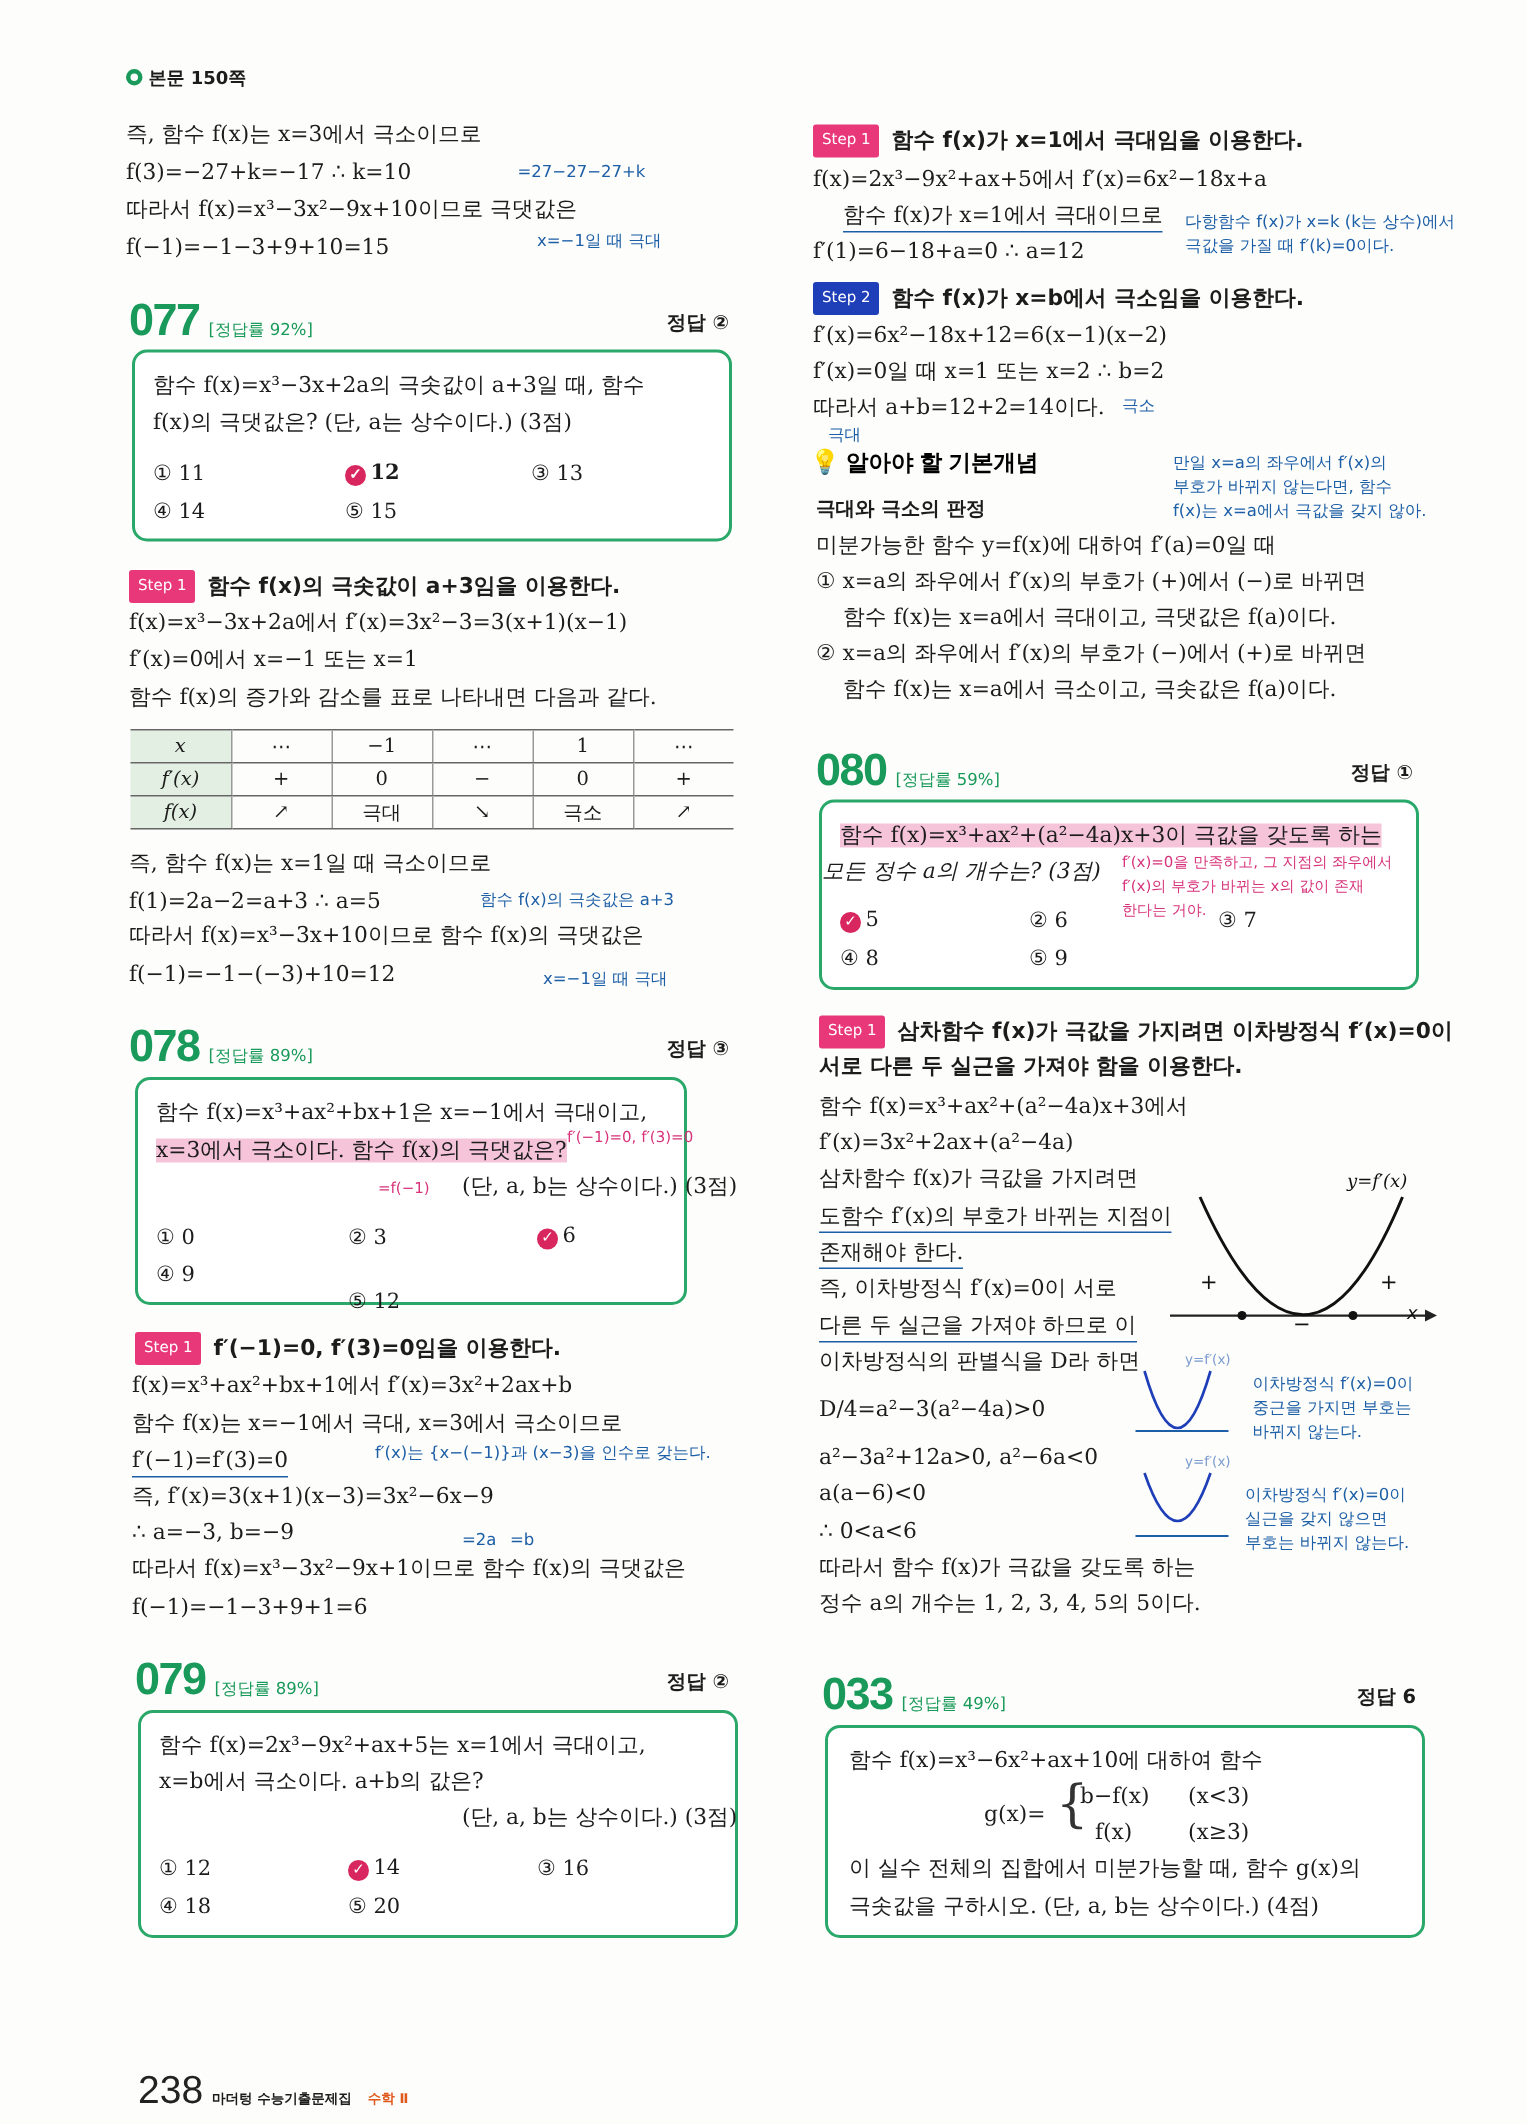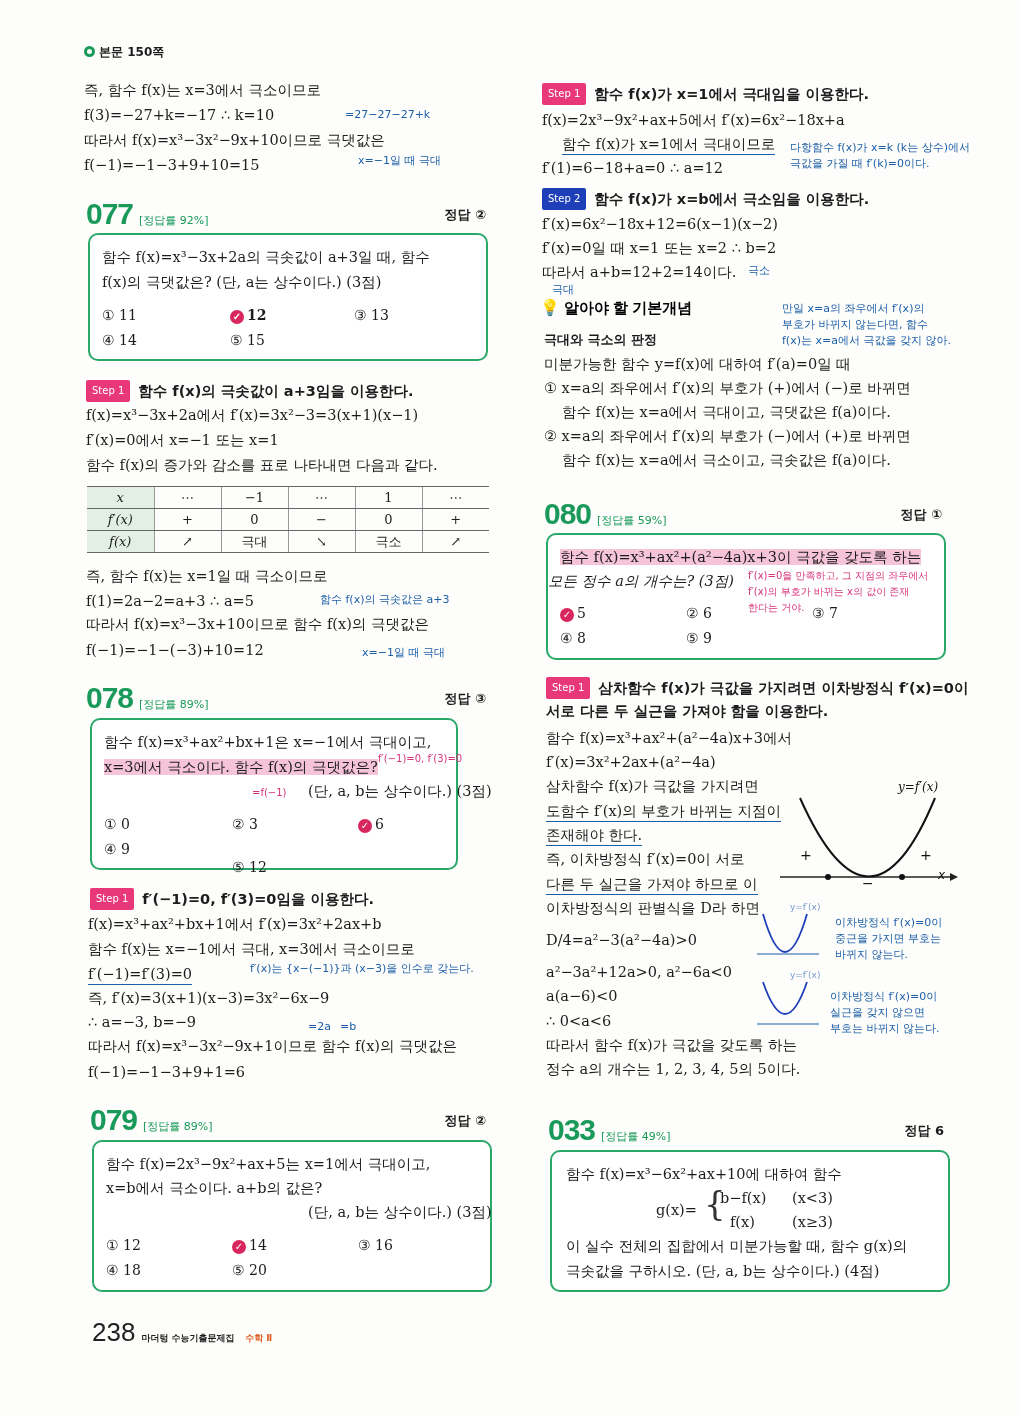--- a/index.html
+++ b/index.html
@@ -141,21 +141,21 @@
   <div class="line" style="left:12px;top:12px;">함수 f(x)=2x³−9x²+ax+5는 x=1에서 극대이고,</div>
   <div class="line" style="left:12px;top:36px;">x=b에서 극소이다. a+b의 값은?</div>
   <div class="line" style="left:214px;top:60px;">(단, a, b는 상수이다.) (3점)</div>
   <div class="choice" style="left:12px;top:95px;">① 12</div>
   <div class="choice" style="left:138px;top:95px;"><span class="check">✓</span>14</div>
   <div class="choice" style="left:264px;top:95px;">③ 16</div>
   <div class="choice" style="left:12px;top:120px;">④ 18</div>
   <div class="choice" style="left:138px;top:120px;">⑤ 20</div>
 </div>
 
-<div class="abs" style="left:92px;top:1317px;">
+<div class="abs" style="left:92px;top:1378px;">
   <span class="footer-num">238</span><span class="footer-txt">마더텅 수능기출문제집</span>
   <span class="footer-txt footer-sub">수학 Ⅱ</span>
 </div>
 
 <div>
   <div class="line" style="left:542px;top:83px;"><span class="step">Step 1</span><span class="bold-k">함수 f(x)가 x=1에서 극대임을 이용한다.</span></div>
   <div class="line" style="left:542px;top:110px;">f(x)=2x³−9x²+ax+5에서 f′(x)=6x²−18x+a</div>
   <div class="line ul" style="left:542px;top:134px;margin-left:20px;">함수 f(x)가 x=1에서 극대이므로</div>
   <div class="note" style="left:790px;top:141px;">다항함수 f(x)가 x=k (k는 상수)에서</div>
   <div class="note" style="left:790px;top:157px;">극값을 가질 때 f′(k)=0이다.</div>

